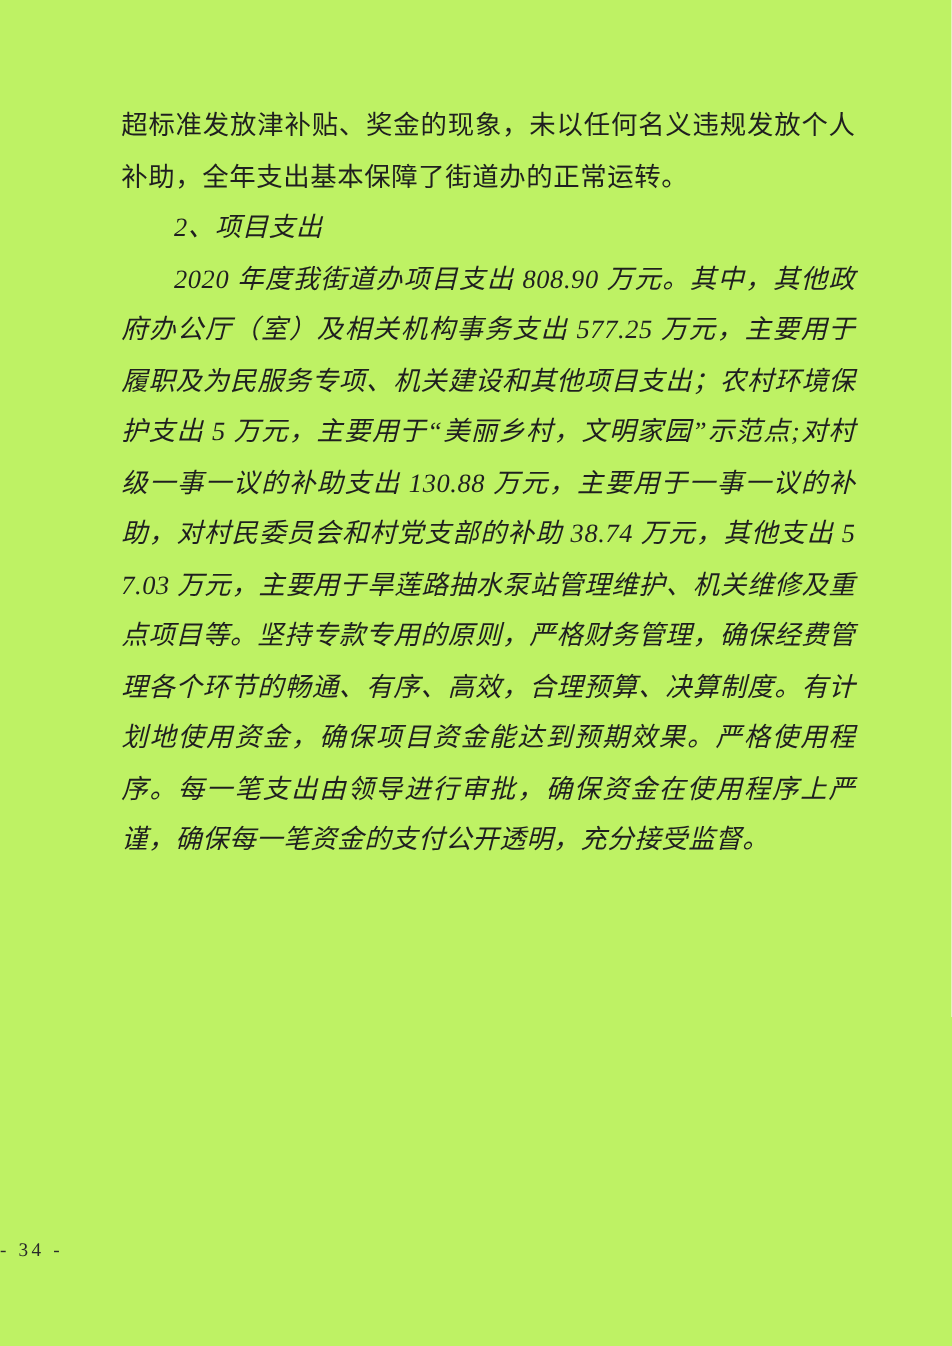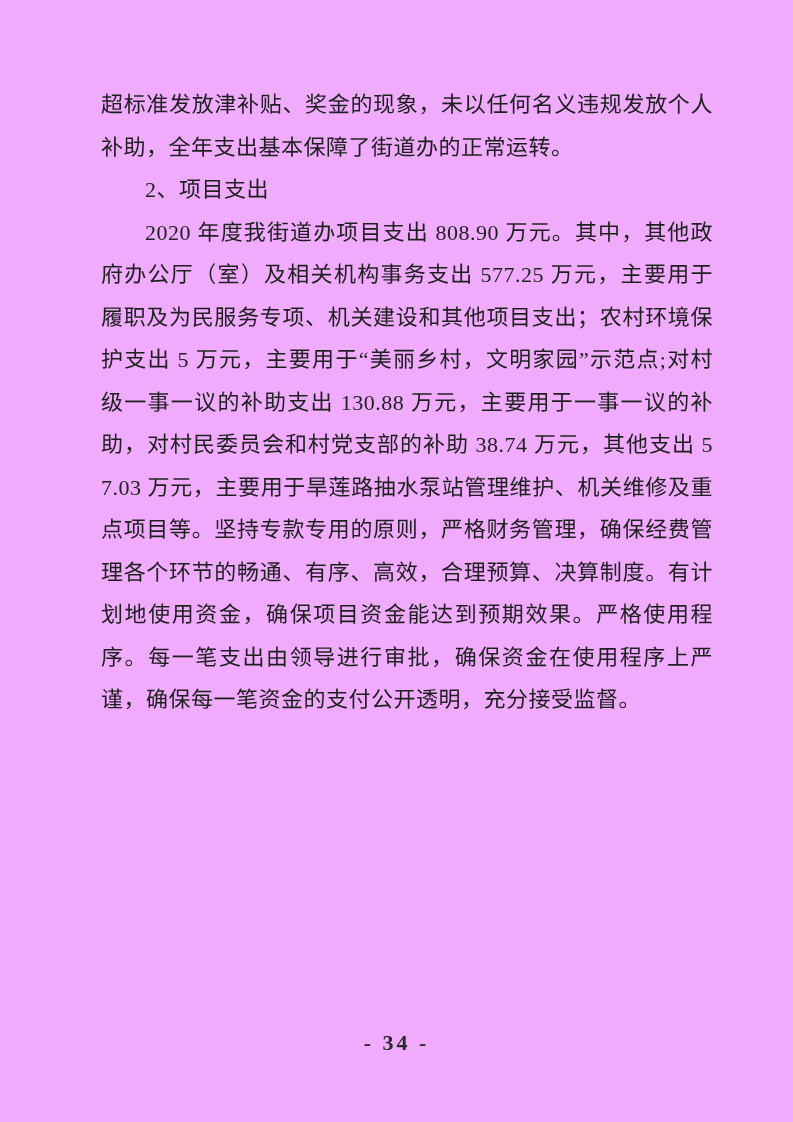--- a/index.html
+++ b/index.html
@@ -4,21 +4,21 @@
 <style>
   html, body {
     margin: 0;
     padding: 0;
     background: #ffffff;
   }
   .page {
     position: relative;
     width: 793px;
     height: 1122px;
-    background: #f0abfc;
+    background: #bef264;
     overflow: hidden;
     font-family: "Liberation Serif", "DejaVu Serif", serif;
   }
   .text-block {
     position: absolute;
     top: 84px;
     left: 101px;
     width: 612px;
     color: #1f1f1f;
     font-size: 22px;
@@ -27,33 +27,33 @@
     text-justify: inter-ideograph;
     letter-spacing: 0.5px;
   }
   .para {
     margin: 0;
     padding: 0;
     word-break: break-all;
   }
   .para.indent {
     text-indent: 2em;
+    font-style: italic;
   }
   .page-footer {
     position: absolute;
     top: 1031px;
     left: 0;
     width: 100%;
-    text-align: center;
+    text-align: left;
     color: #2a2a2a;
-    font-size: 22px;
+    font-size: 16px;
     line-height: 24px;
     letter-spacing: 3px;
     font-family: "Liberation Serif", "DejaVu Serif", serif;
-    font-weight: bold;
   }
 </style>
 </head>
 <body>
 
 <div class="page">
   <div class="text-block">
     <p class="para">超标准发放津补贴、奖金的现象，未以任何名义违规发放个人补助，全年支出基本保障了街道办的正常运转。</p>
     <p class="para indent">2、项目支出</p>
     <p class="para indent">2020 年度我街道办项目支出 808.90 万元。其中，其他政府办公厅（室）及相关机构事务支出 577.25 万元，主要用于履职及为民服务专项、机关建设和其他项目支出；农村环境保护支出 5 万元，主要用于“美丽乡村，文明家园”示范点;对村级一事一议的补助支出 130.88 万元，主要用于一事一议的补助，对村民委员会和村党支部的补助 38.74 万元，其他支出 57.03 万元，主要用于旱莲路抽水泵站管理维护、机关维修及重点项目等。坚持专款专用的原则，严格财务管理，确保经费管理各个环节的畅通、有序、高效，合理预算、决算制度。有计划地使用资金，确保项目资金能达到预期效果。严格使用程序。每一笔支出由领导进行审批，确保资金在使用程序上严谨，确保每一笔资金的支付公开透明，充分接受监督。</p>

